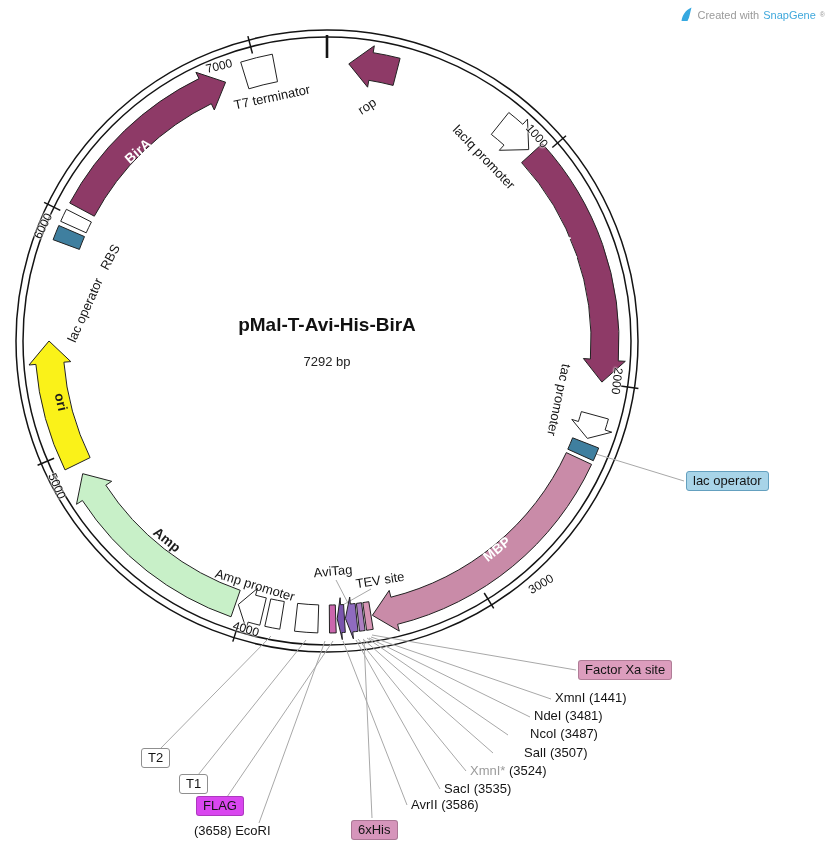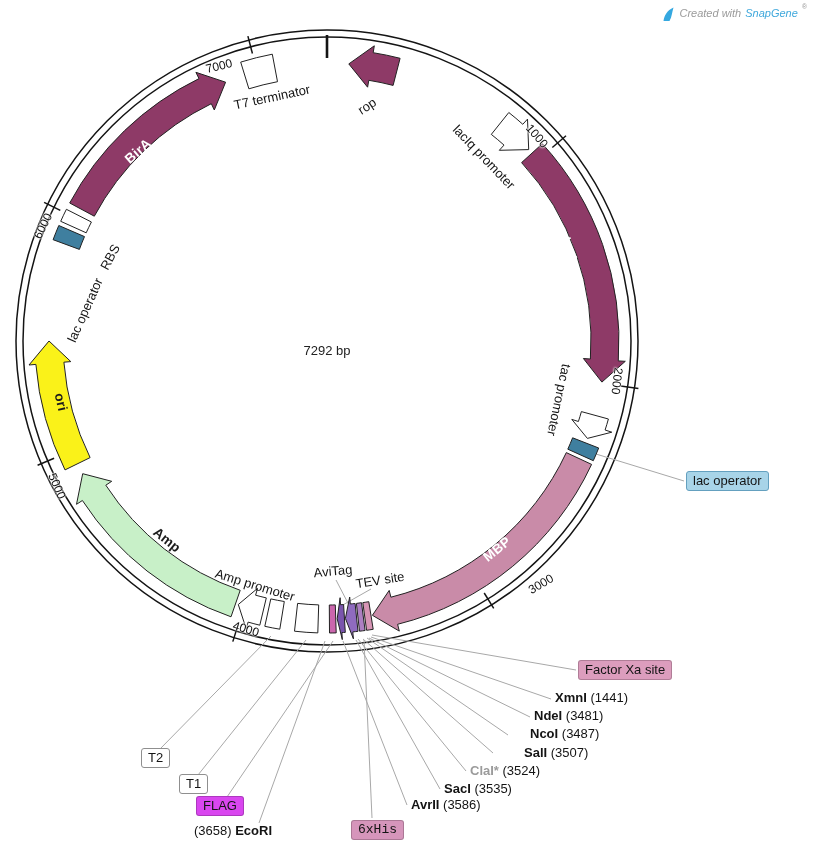--- a/index.html
+++ b/index.html
@@ -12,28 +12,28 @@
        transform:translate(-50%,-50%) rotate(var(--r,0deg));}
   .band-lbl{font-weight:bold;color:#ffffff;font-size:13.5px;letter-spacing:.3px;}
   .band-lbl.dark{color:#1b1b1b;}
   .tick-lbl{font-size:12px;color:#101010;
             text-shadow:0 0 2px #fff,0 0 2px #fff,0 0 3px #fff;}
   .title-block{position:absolute;left:327px;top:341px;transform:translate(-50%,-50%);
                text-align:center;z-index:2;}
   .map-title{font-size:19px;font-weight:bold;color:#111;}
   .map-size{font-size:13px;color:#222;margin-top:18px;}
   .site{position:absolute;font-size:13px;color:#141414;white-space:nowrap;z-index:2;}
-  .site .sname{font-weight:700;text-align:right;}
+  .site .sname{font-weight:400;text-align:right;}
   .site .muted{color:#9b9b9b;}
   .tag{position:absolute;font-size:13px;color:#141414;padding:1px 6px 2px;border-radius:3px;
        white-space:nowrap;z-index:2;border:1px solid rgba(0,0,0,.2);}
   .tag.plain{background:#fff;border:1px solid #8f8f8f;}
   .tag.blue{border:1px solid #64a0bf;}
-  .credit{position:absolute;top:7px;right:22px;font-size:11px;color:#9a9a9a;z-index:2;
-          display:flex;gap:4px;font-style:italic;}
+  .credit{position:absolute;top:7px;right:4px;font-size:11px;color:#9a9a9a;z-index:2;
+          display:flex;align-items:center;gap:4px;}
   .credit .brand{color:#3fa8dc;}
   .credit sup{font-size:7px;line-height:0;}
 </style>
 </head>
 <body>
 
 <div class="stage">
 
 
   <svg class="map" width="829" height="853" viewBox="0 0 829 853">
@@ -87,20 +87,21 @@
         <path d="M 231.0 616.8 A 292 292 0 0 1 82.4 500.5 L 76.5 504.3 L 82.7 473.7 L 111.7 481.3 L 105.8 485.2 A 264 264 0 0 0 240.2 590.3 Z" fill="#c8f0c8" stroke="#222" stroke-width="1"></path>
         <path d="M 65.0 469.9 A 292 292 0 0 1 35.9 364.4 L 29.0 365.0 L 49.0 341.0 L 70.8 361.6 L 63.9 362.2 A 264 264 0 0 0 90.1 457.6 Z" fill="#faf219" stroke="#222" stroke-width="1"></path>
         <path d="M 53.1 239.7 A 292 292 0 0 1 58.8 225.5 L 84.5 236.6 A 264 264 0 0 0 79.4 249.4 Z" fill="#3f7f9f" stroke="#222" stroke-width="1"></path>
         <path d="M 60.7 221.3 A 292 292 0 0 1 66.4 209.3 L 91.4 222.0 A 264 264 0 0 0 86.2 232.8 Z" fill="#ffffff" stroke="#222" stroke-width="1"></path>
         <path d="M 69.7 203.0 A 292 292 0 0 1 199.0 78.6 L 195.9 72.3 L 225.6 82.2 L 214.3 110.0 L 211.3 103.7 A 264 264 0 0 0 94.3 216.2 Z" fill="#8e3a67" stroke="#222" stroke-width="1"></path>
         <path d="M 240.7 62.1 A 292 292 0 0 1 272.3 54.2 L 277.5 81.7 A 264 264 0 0 0 248.9 88.8 Z" fill="#ffffff" stroke="#222" stroke-width="1"></path>
       </g>
   </svg>
 
   <div class="title-block">
+    <div class="map-title">pMal-T-Avi-His-BirA</div>
     <div class="map-size">7292 bp</div>
   </div>
 
   <div class="lbl tick-lbl" style="left:537px;top:136px;--r:49deg">1000</div>
   <div class="lbl tick-lbl" style="left:617px;top:381px;--r:97deg">2000</div>
   <div class="lbl tick-lbl" style="left:541px;top:584px;--r:-31deg">3000</div>
   <div class="lbl tick-lbl" style="left:246px;top:629px;--r:17deg">4000</div>
   <div class="lbl tick-lbl" style="left:57px;top:486px;--r:67deg">5000</div>
   <div class="lbl tick-lbl" style="left:43px;top:226px;--r:-63deg">6000</div>
   <div class="lbl tick-lbl" style="left:219px;top:66px;--r:-14deg">7000</div>
@@ -116,21 +117,21 @@
   <div class="lbl" style="left:484px;top:157px;--r:46deg">lacIq promoter</div>
   <div class="lbl" style="left:559px;top:400px;--r:102deg">tac promoter</div>
   <div class="lbl" style="left:85px;top:310px;--r:-66deg">lac operator</div>
   <div class="lbl" style="left:110px;top:257px;--r:-62deg">RBS</div>
   <div class="lbl" style="left:333px;top:571px;--r:-5deg">AviTag</div>
   <div class="lbl" style="left:380px;top:580px;--r:-9deg">TEV site</div>
   <div class="lbl" style="left:255px;top:585px;--r:17deg">Amp promoter</div>
 
   <div class="tag" style="left: 578px; top: 660px; background-color: rgb(220, 157, 189);">Factor Xa site</div>
   <div class="tag" style="left: 196px; top: 796px; background-color: #d946ef;">FLAG</div>
-  <div class="tag" style="left: 351px; top: 820px; background-color: rgb(214, 149, 187); font-family: Liberation Mono, monospace;">6xHis</div>
+  <div class="tag" style="left: 351px; top: 820px; background-color: rgb(214, 149, 187);">6xHis</div>
   <div class="tag plain" style="left:179px;top:774px;">T1</div>
   <div class="tag plain" style="left:141px;top:748px;">T2</div>
   <div class="tag blue" style="left: 686px; top: 471px; background-color: rgb(168, 212, 232);">lac operator</div>
 
   <div class="site" style="left:555px;top:690px;">
     <span class="sname">XmnI</span>
     <span class="spos">(1441)</span>
   </div>
   <div class="site" style="left:534px;top:708px;">
     <span class="sname">NdeI</span>
@@ -138,21 +139,21 @@
   </div>
   <div class="site" style="left:512px;top:726px;padding-left:18px;">
     <span class="sname">NcoI</span>
     <span class="spos">(3487)</span>
   </div>
   <div class="site" style="left:524px;top:745px;">
     <span class="sname">SalI</span>
     <span class="spos">(3507)</span>
   </div>
   <div class="site" style="left:470px;top:763px;">
-    <span class="sname muted">ClaI*</span>
+    <span class="sname muted">XmnI*</span>
     <span class="spos">(3524)</span>
   </div>
   <div class="site" style="left:444px;top:781px;">
     <span class="sname">SacI</span>
     <span class="spos">(3535)</span>
   </div>
   <div class="site" style="left:411px;top:797px;">
     <span class="sname">AvrII</span>
     <span class="spos">(3586)</span>
   </div>

